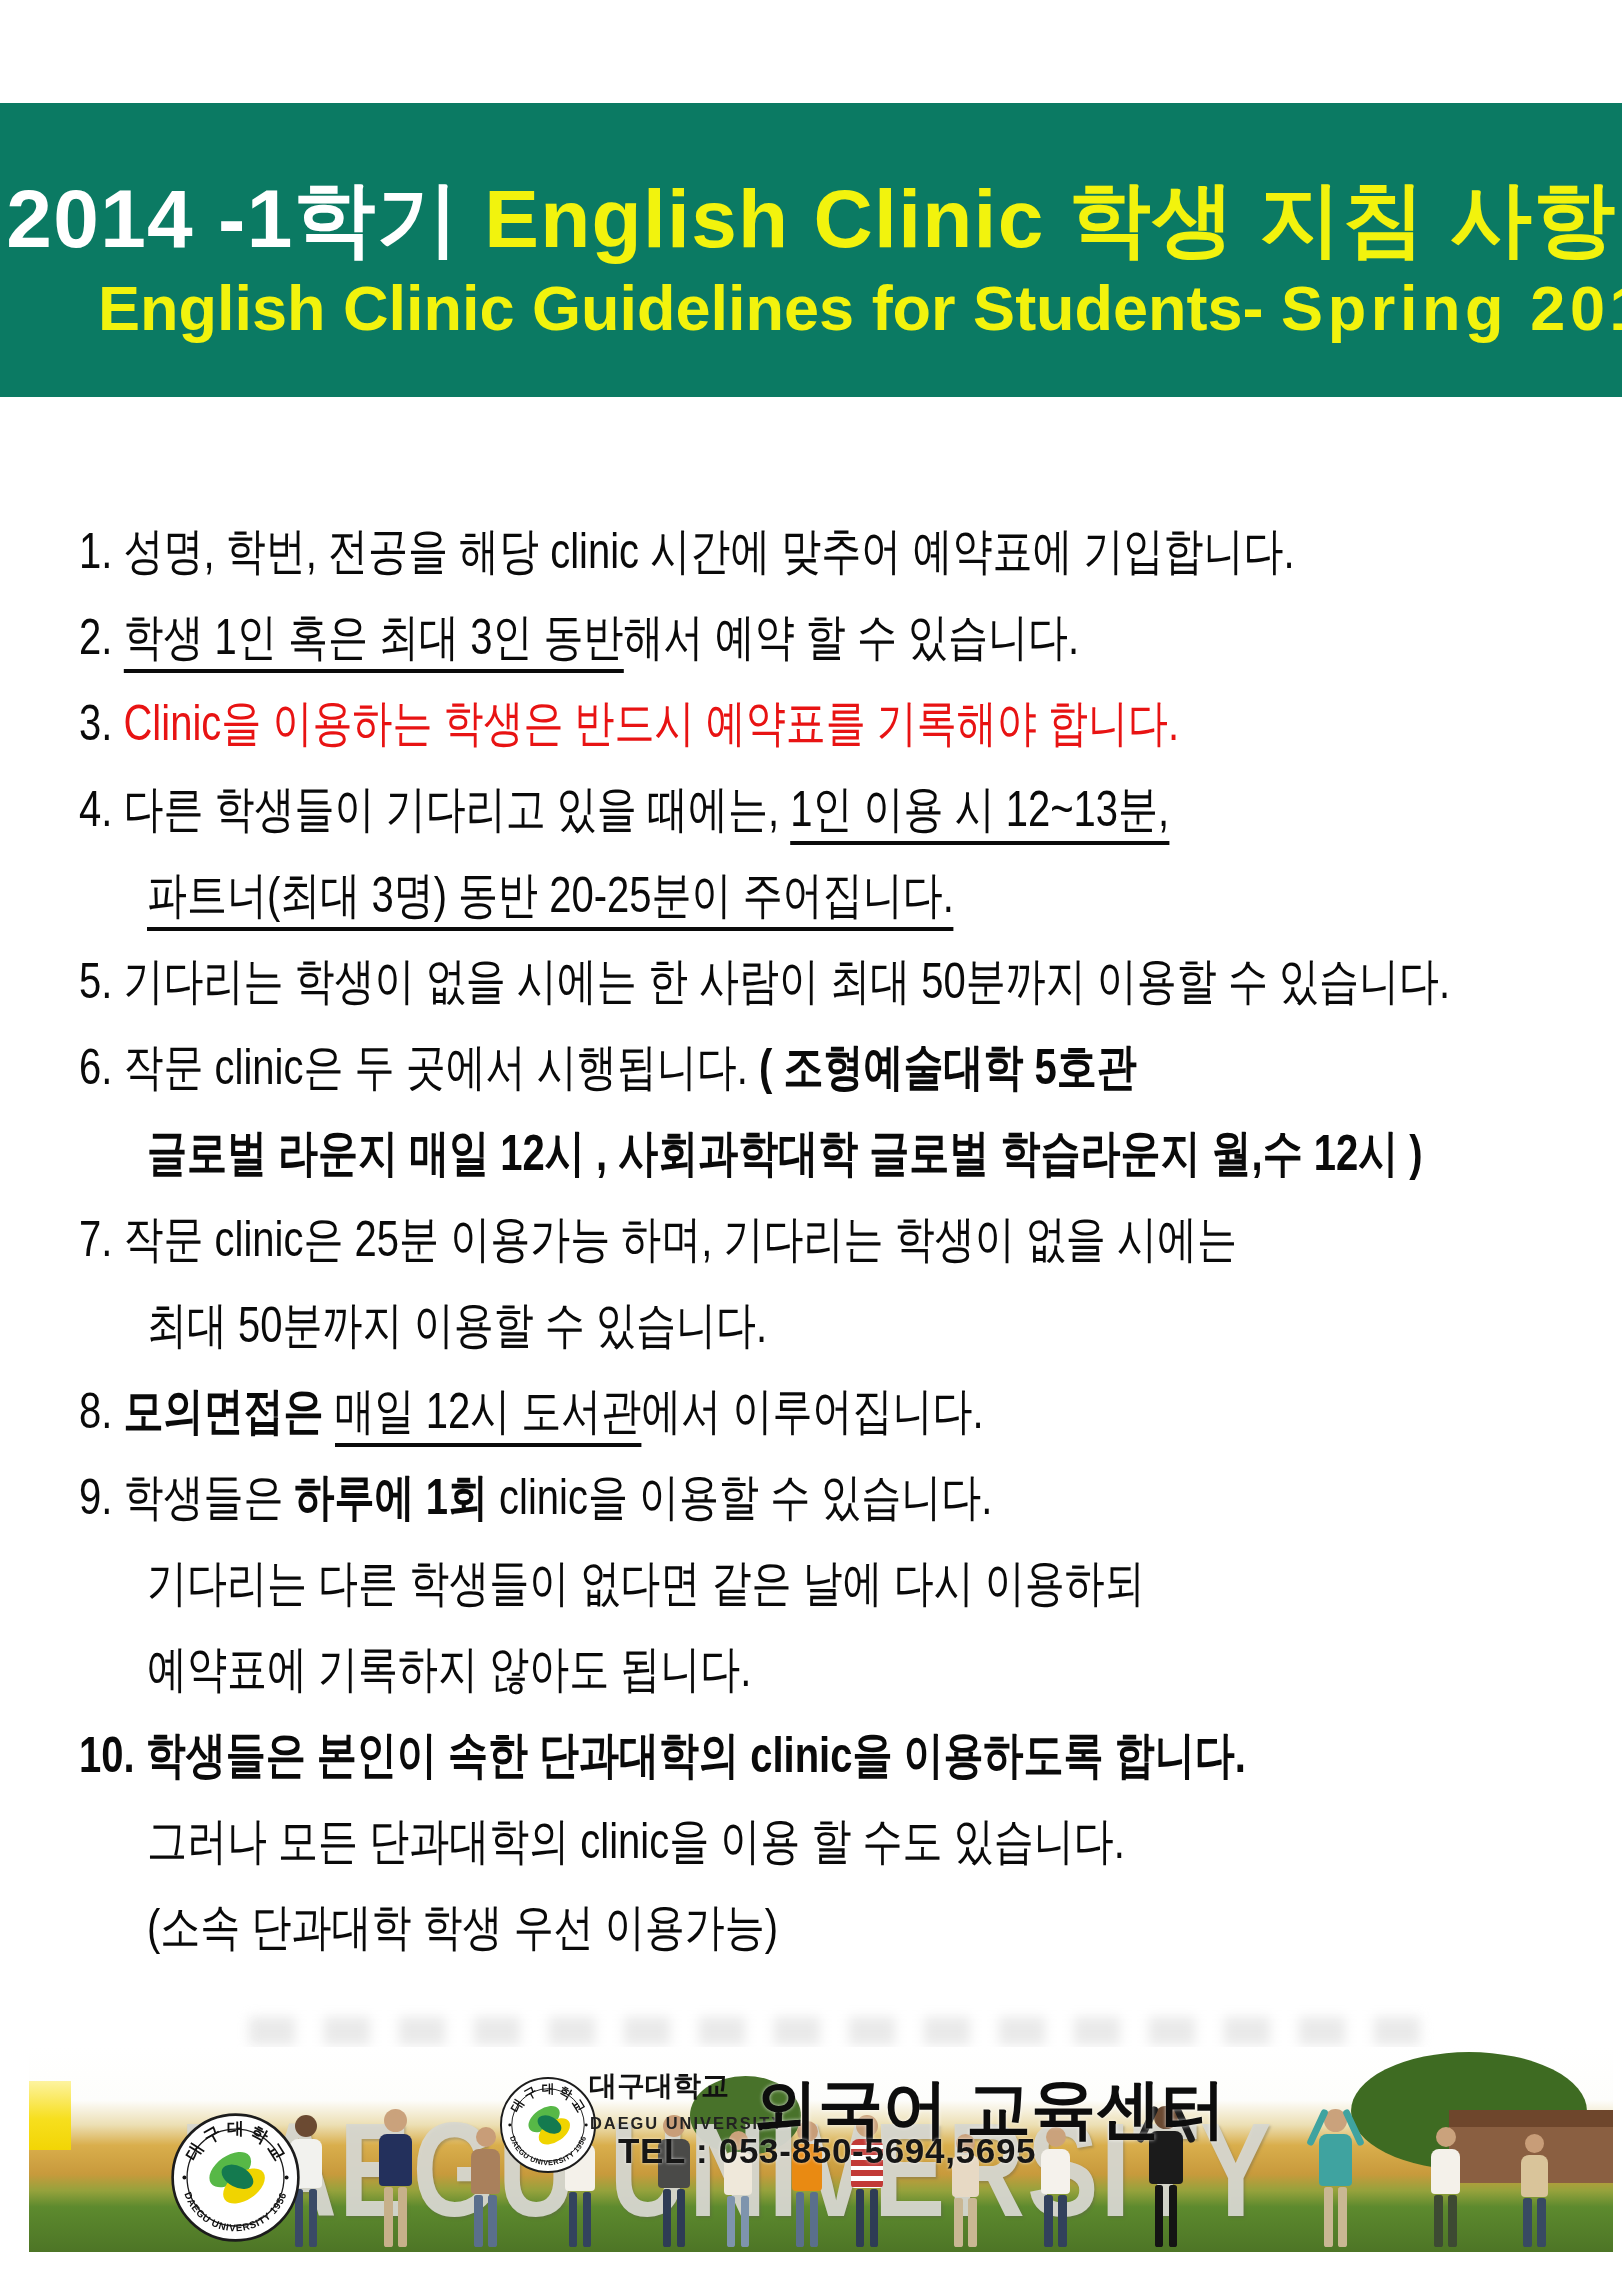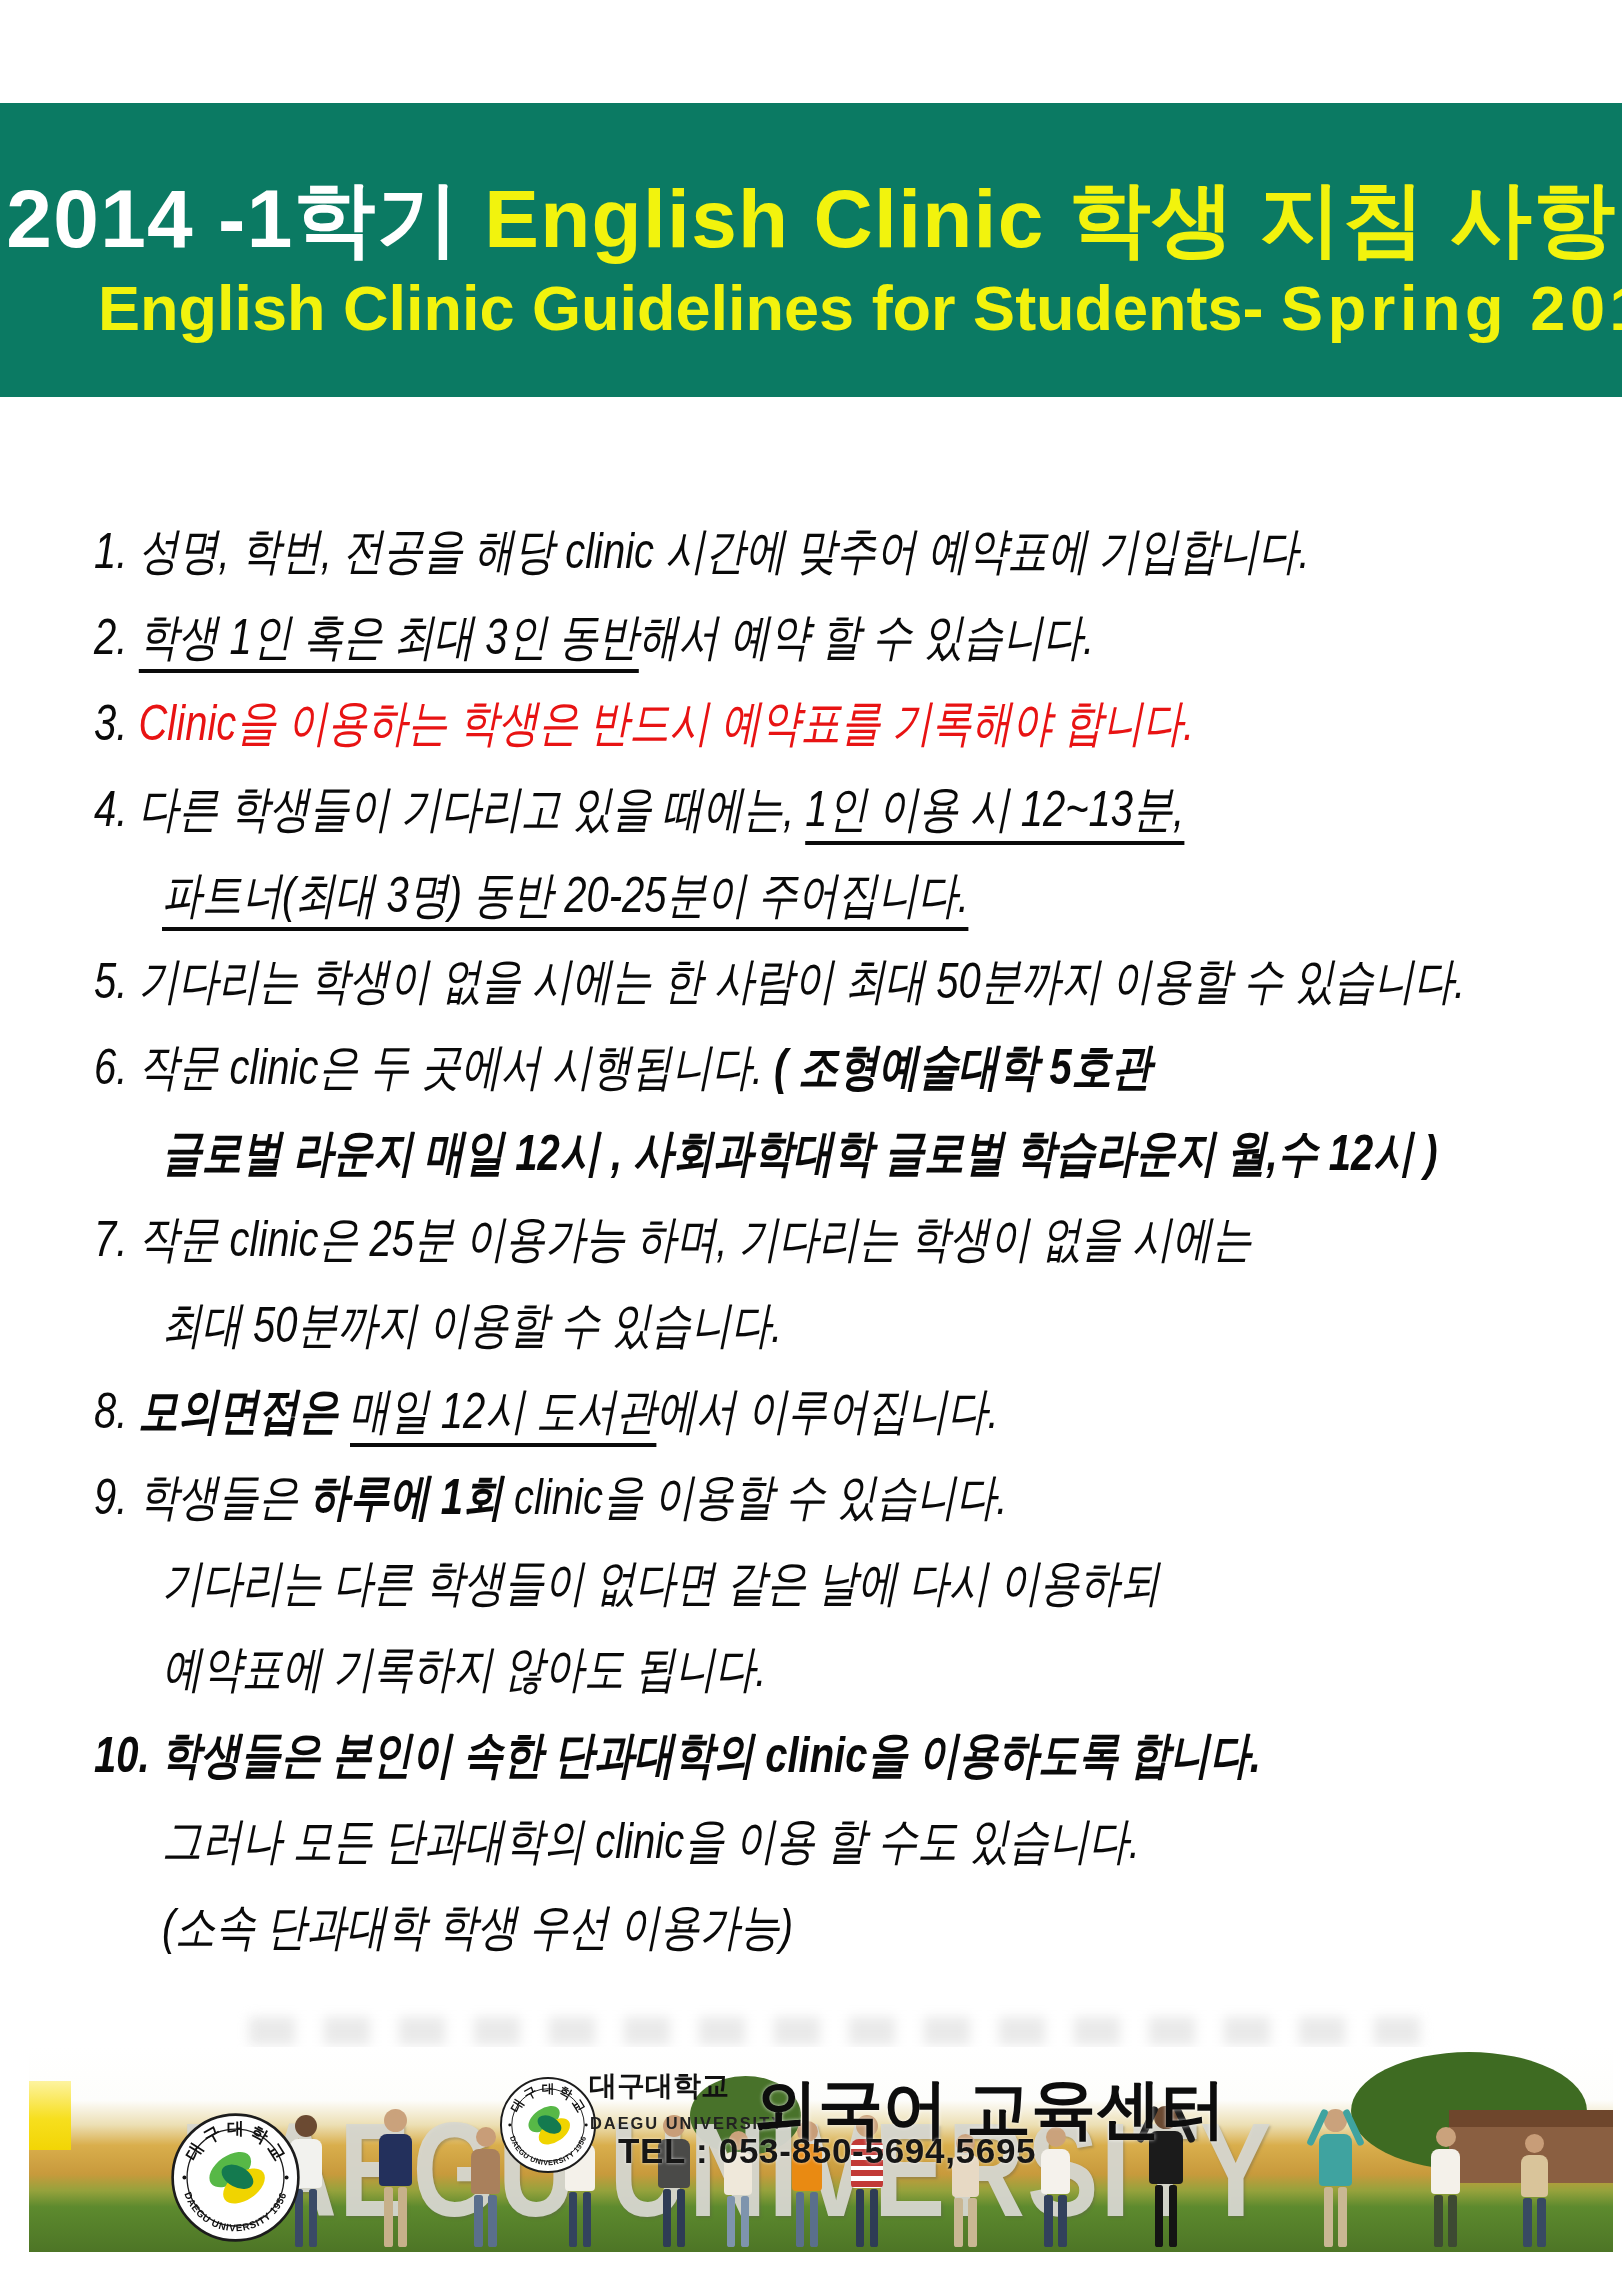--- a/index.html
+++ b/index.html
@@ -10,21 +10,21 @@
   .banner{position:absolute;left:0;top:103px;width:1623px;height:294px;background:#0b7a63;}
   .t1{position:absolute;left:0;top:62px;width:1623px;text-align:center;
       font-size:82px;font-weight:bold;letter-spacing:1.3px;white-space:nowrap;}
   .t1 .wh{color:#ffffff;}
   .t1 .yl{color:#f2f30d;}
   .t2{position:absolute;left:98px;top:169px;width:1525px;text-align:center;
       font-size:63px;font-weight:bold;color:#f2f30d;white-space:nowrap;}
   .t2 .tail{letter-spacing:4.6px;}
 
   
-  .guidelines{position:absolute;left:94px;top:508px;width:1525px;font-style:italic;}
+  .guidelines{position:absolute;left:79px;top:508px;width:1525px;}
   .gl-line{height:86px;line-height:86px;font-size:50px;white-space:nowrap;
            transform:scaleX(0.80);transform-origin:left center;}
   .gl-line .u{border-bottom:4.6px solid currentColor;padding-bottom:3.9px;}
   .gl-line .b{font-weight:bold;}
   .gl-line.red{color:#e81313;}
   .gl-line.ind{padding-left:85px;}
 
   
   .ghost-row{position:absolute;left:249px;top:2017px;width:1178px;height:27.5px;
     background:repeating-linear-gradient(90deg,#d4d4d4 0 46px,#ffffff 46px 75px);

